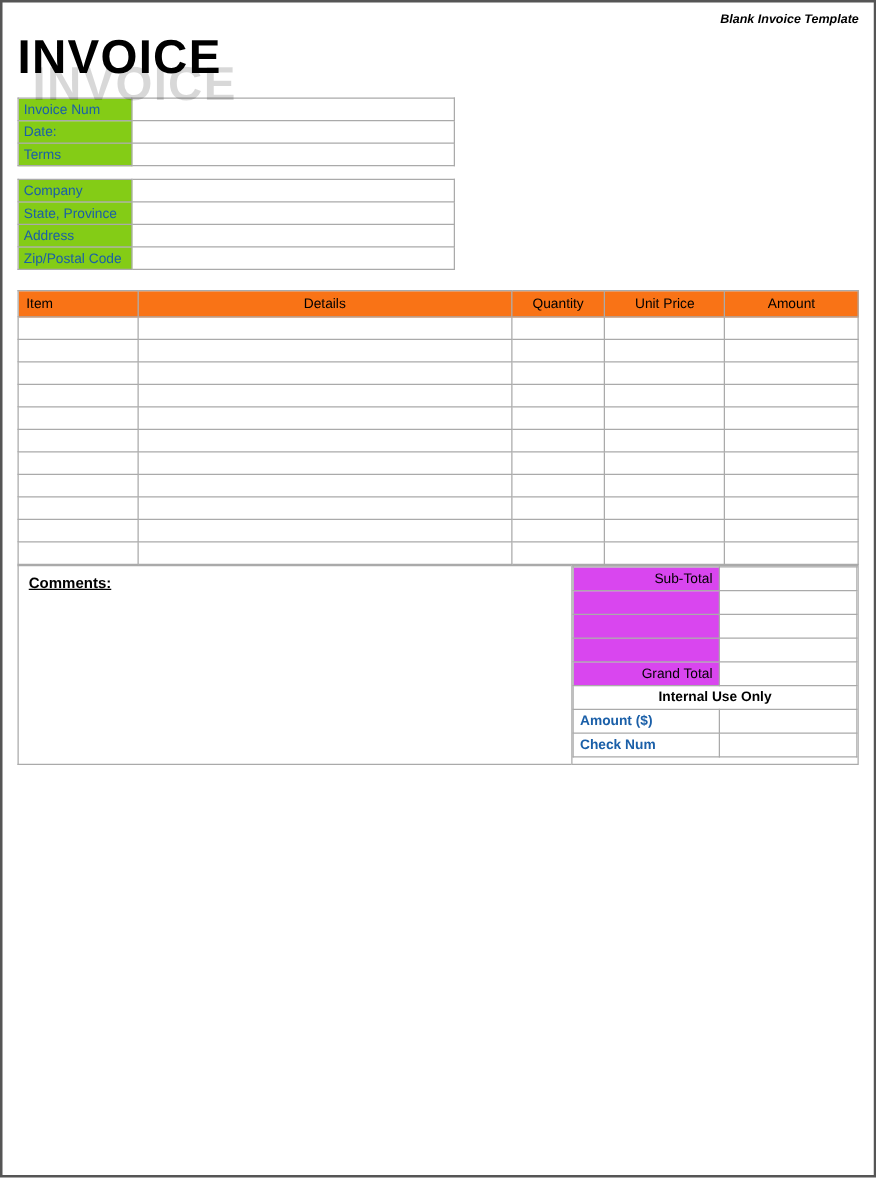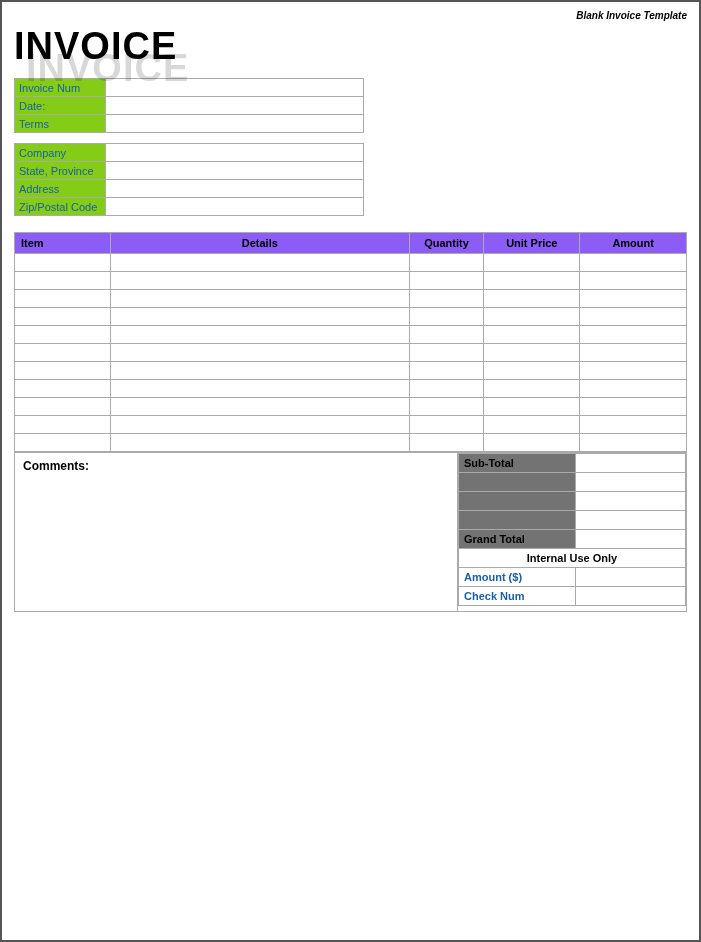--- a/index.html
+++ b/index.html
@@ -72,22 +72,22 @@
     }
     
     .items-table {
       border-collapse: collapse;
       width: 100%;
       margin-bottom: 0;
     }
     .items-table th {
       border: 1px solid #aaa;
       padding: 4px 6px;
-      background: #8b5cf6;
-      font-weight: bold;
+      background: #f97316;
+      font-weight: normal;
       text-align: center;
       font-size: 11px;
     }
     .items-table th.left {
       text-align: left;
     }
     .items-table td {
       border: 1px solid #aaa;
       height: 18px;
       padding: 1px 4px;
@@ -104,44 +104,46 @@
       width: 100%;
       border-top: none;
     }
     .comments-section {
       flex: 1;
       border: 1px solid #aaa;
       border-right: none;
       padding: 6px 8px;
       min-height: 160px;
       vertical-align: top;
+      text-decoration: underline;
     }
     .comments-label {
       font-weight: bold;
       font-size: 12px;
     }
     .totals-section {
       width: 230px;
       border: 1px solid #aaa;
       border-collapse: collapse;
     }
     .totals-table {
       border-collapse: collapse;
       width: 100%;
     }
     .totals-table td {
       border: 1px solid #aaa;
       padding: 2px 5px;
       height: 19px;
     }
     .totals-table td.t-label {
-      font-weight: bold;
-      font-size: 11px;
-      background: #737373;
+      font-weight: normal;
+      font-size: 11px;
+      background: #d946ef;
       white-space: nowrap;
+      text-align: right;
     }
     .totals-table td.t-value {
       background: #fff;
       width: 110px;
     }
     .totals-table td.t-full {
       font-weight: bold;
       text-align: center;
       font-size: 11px;
       background: #fff;

